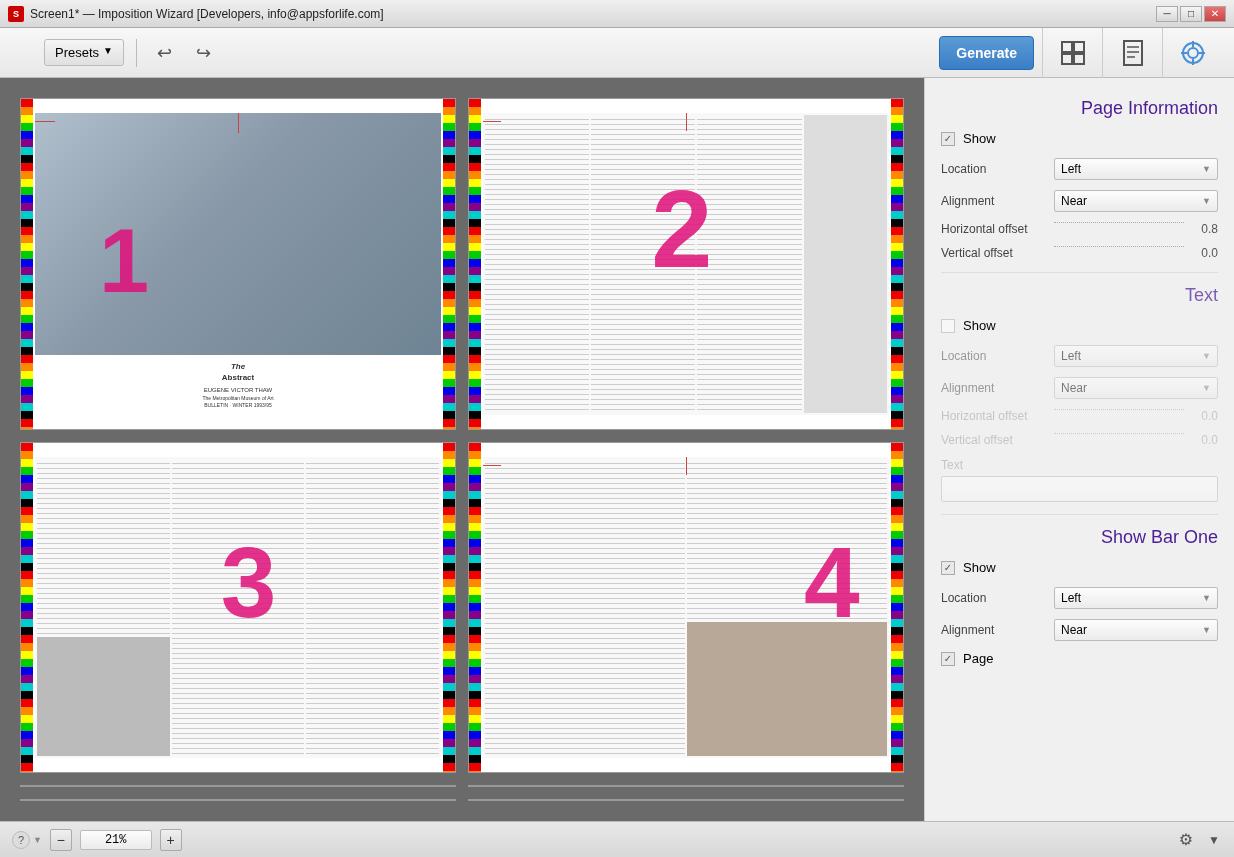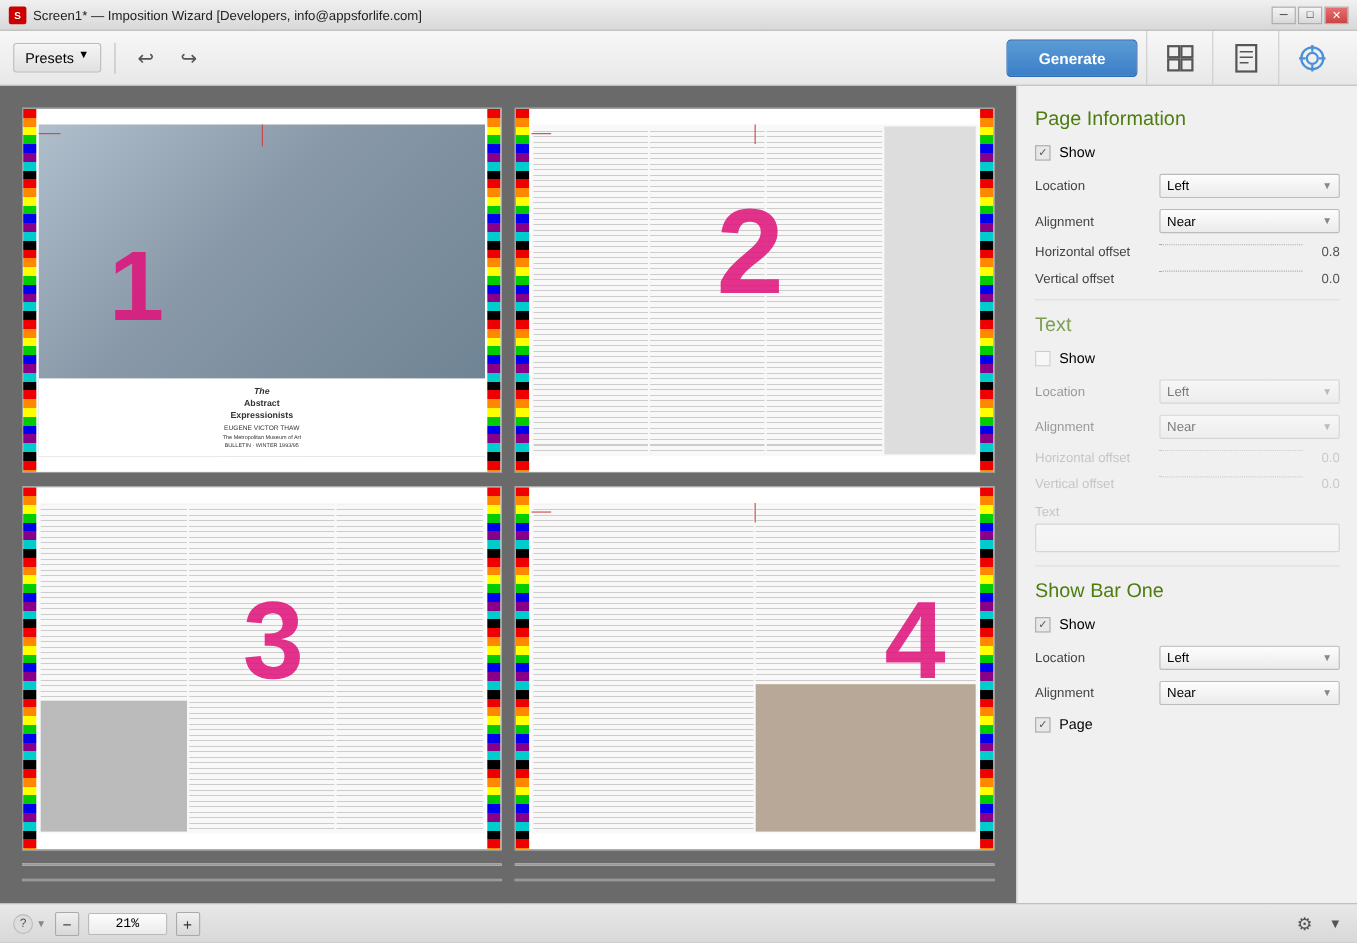--- a/index.html
+++ b/index.html
@@ -36,37 +36,38 @@
     .presets-btn {
       background: linear-gradient(to bottom, #f5f5f5, #e0e0e0);
       border: 1px solid #bbb;
       border-radius: 3px;
       padding: 5px 10px;
       cursor: pointer;
       font-size: 13px;
       display: flex;
       align-items: flex-start;
       gap: 4px;
+      margin-left: 32px;
     }
     .toolbar-sep { width: 1px; height: 28px; background: #bbb; margin: 0 4px; }
     .toolbar-icon-btn {
       background: transparent;
       border: 1px solid transparent;
       border-radius: 3px;
       padding: 4px 7px;
       cursor: pointer;
       font-size: 16px;
       color: #555;
     }
     .generate-btn {
       background: linear-gradient(to bottom, #5b9bd5, #3a7ec7);
       color: white;
       border: 1px solid #2a6ab0;
       border-radius: 4px;
-      padding: 8px 28px;
+      padding: 8px 16px;
       font-size: 14px;
       font-weight: bold;
       cursor: pointer;
       margin-left: auto;
     }
 
     
     #right-toolbar {
       display: flex;
       align-items: center;
@@ -177,23 +178,24 @@
       width: 310px;
       background: #f0f0f0;
       border-left: 1px solid #ccc;
       overflow-y: auto;
       padding: 16px;
     }
 
     .section-title {
       font-size: 18px;
       font-weight: 300;
-      color: #4d7c0f;
+      color: #4c1d95;
       margin-bottom: 12px;
       margin-top: 4px;
+      text-align: right;
     }
 
     .field-row {
       display: flex;
       align-items: center;
       margin-bottom: 10px;
       gap: 8px;
     }
 
     .field-label {
@@ -387,21 +389,20 @@
     <div class="page-cell">
       <div class="color-bar-left"></div>
       <div class="color-bar-right"></div>
       <div class="page-content">
 
         <div style="width:100%;height:100%;background:linear-gradient(135deg,#b0bfcc 0%,#8898a8 40%,#6a8090 100%);position:relative;display:flex;flex-direction:column;">
           <div style="flex:1;"></div>
           <div style="background:white;padding:6px;text-align:center;font-size:7px;color:#333;line-height:1.4;">
             <div style="font-size:8px;font-weight:bold;font-style:italic;">The</div>
             <div style="font-size:8px;font-weight:bold;">Abstract</div>
-            <div style="font-size:8px;font-weight:bold;">Expressionists</div>
             <div style="margin-top:3px;font-size:6px;">EUGENE VICTOR THAW</div>
             <div style="font-size:5px;">The Metropolitan Museum of Art</div>
             <div style="font-size:5px;">BULLETIN · WINTER 1993/95</div>
           </div>
         </div>
 
         <div style="position:absolute;top:0;left:50%;width:1px;height:20px;background:#c44;"></div>
         <div style="position:absolute;top:8px;left:0;width:20px;height:1px;background:#c44;"></div>
       </div>
       <div class="page-num p1">1</div>

